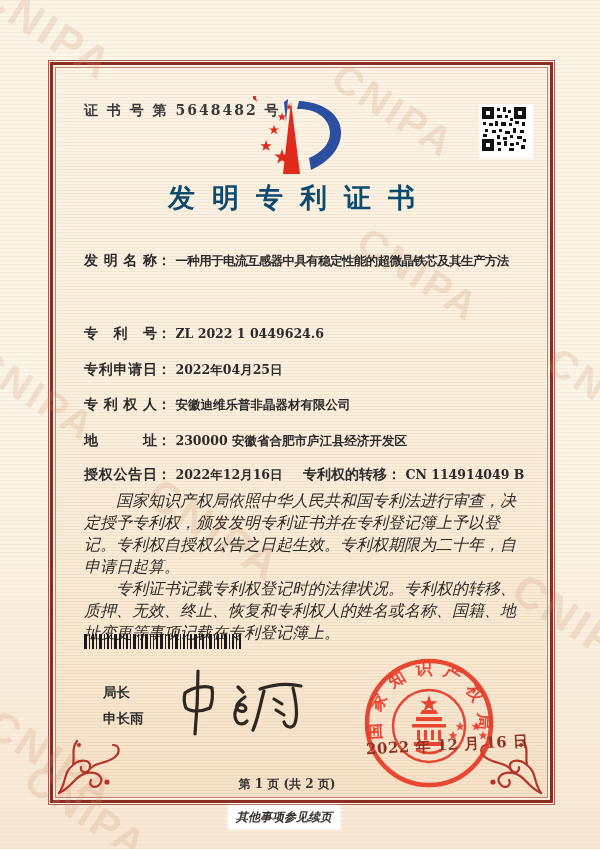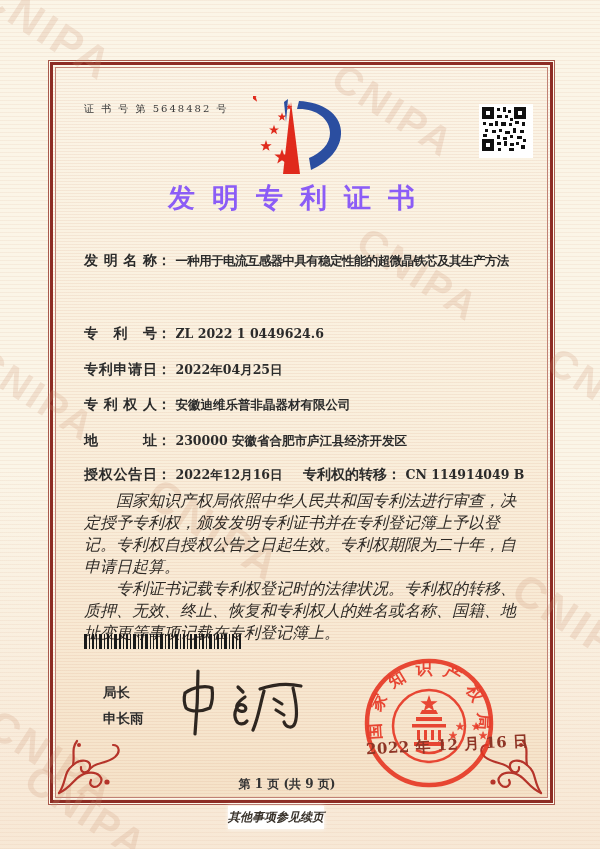--- a/index.html
+++ b/index.html
@@ -15,42 +15,42 @@
     border:3px solid #8d2c24;
     box-shadow:0 0 0 1px #fdf7ea,0 0 0 2px #a85a4d, inset 0 0 0 2px #fdf7ea, inset 0 0 0 3px #c08175;
     background:linear-gradient(180deg,#fbf4e6 0%,#faf0de 45%,#f8e9d3 78%,#f5e2c8 100%);}
   .frame::before{content:"";position:absolute;inset:0;
     background:repeating-linear-gradient(0deg, rgba(210,150,120,.14) 0 1px, rgba(0,0,0,0) 1px 3px);}
   
   .wm{position:absolute;z-index:2;font-family:"Liberation Sans","DejaVu Sans",sans-serif;
     font-weight:bold;color:rgba(204,148,118,.22);letter-spacing:3px;transform:rotate(33deg);white-space:nowrap;}
   
   .content{position:absolute;inset:0;z-index:3;color:#2b2b2b;}
-  .cert-no{position:absolute;left:84px;top:102px;font-size:10px;font-weight:400;letter-spacing:2px;color:#3a3a3a;}
+  .cert-no{position:absolute;left:84px;top:102px;font-size:14px;font-weight:700;letter-spacing:2px;color:#3a3a3a;}
   .logo{position:absolute;left:253px;top:96px;width:95px;height:85px;}
   .qr{position:absolute;left:479px;top:104px;width:50px;height:50px;background:#fff;padding:2px;}
   .title{position:absolute;left:0;right:0;top:180px;text-align:center;font-size:27px;font-weight:700;
-    letter-spacing:17px;color:#8b5cf6;}
+    letter-spacing:17px;color:#0c4a6e;}
   .row{position:absolute;left:84px;width:445px;font-size:14px;}
   .flabel{display:inline-block;width:73px;text-align:justify;text-align-last:justify;font-weight:700;vertical-align:bottom;}
   .colon{font-weight:600;}
   .fvalue{font-weight:700;font-size:12.5px;}
   .tight{letter-spacing:-0.6px;}
   .pair2{position:absolute;left:219px;top:0;}
   .paras{position:absolute;left:84px;top:490px;width:438px;font-size:16px;line-height:22px;
     font-style:italic;color:#2e2a26;}
   .paras p{margin:0;text-indent:2em;}
   .barcode{position:absolute;left:84px;top:634px;width:157px;height:15px;}
   .signer{position:absolute;left:103px;top:679px;font-size:13.5px;font-weight:700;line-height:26px;color:#2b2b2b;}
   .signature{position:absolute;left:160px;top:655px;width:170px;height:100px;}
   .seal{position:absolute;left:358px;top:652px;width:142px;height:142px;mix-blend-mode:multiply;opacity:.93;}
   .seal-date{position:absolute;left:366px;top:736px;z-index:4;font-size:15px;font-weight:700;
     color:#8f3526;letter-spacing:.5px;transform:rotate(-3deg);white-space:nowrap;}
   .pagenum{position:absolute;left:0;right:26px;top:776px;text-align:center;font-size:12px;font-weight:600;color:#333;}
-  .footer-note{position:absolute;left:228px;top:806px;background:#ffffff;padding:3px 0;
+  .footer-note{position:absolute;left:228px;top:806px;background:#ffffff;padding:3px 8px;
     font-size:12px;font-style:italic;font-weight:600;color:#3a332c;box-shadow:0 0 4px rgba(255,255,255,.9);}
   .flourish{position:absolute;width:72px;height:62px;z-index:2;}
   .flourish.right{right:57px;top:733px;}
   .flourish.left{left:57px;top:733px;transform:scaleX(-1);}
 </style>
 </head>
 <body>
 
 <div class="page">
   <div class="texture"></div>
@@ -283,17 +283,17 @@
           <rect x="66" y="78" width="3" height="10" stroke="none"></rect>
           <rect x="73" y="78" width="3" height="10" stroke="none"></rect>
           <rect x="80" y="78" width="3" height="10" stroke="none"></rect>
           <rect x="56" y="90" width="30" height="4" stroke="none"></rect>
           <path d="M58,98 Q71,104 84,98" fill="none" stroke-width="2.5"></path>
         </g>
       </svg>
     </div>
     <div class="seal-date">2022 年 12 月 16 日</div>
 
-    <div class="pagenum">第 1 页 (共 9 页)</div>
+    <div class="pagenum">第 1 页 (共 2 页)</div>
     <div class="footer-note">其他事项参见续页</div>
 
   </div>
 </div>
 
 </body></html>

